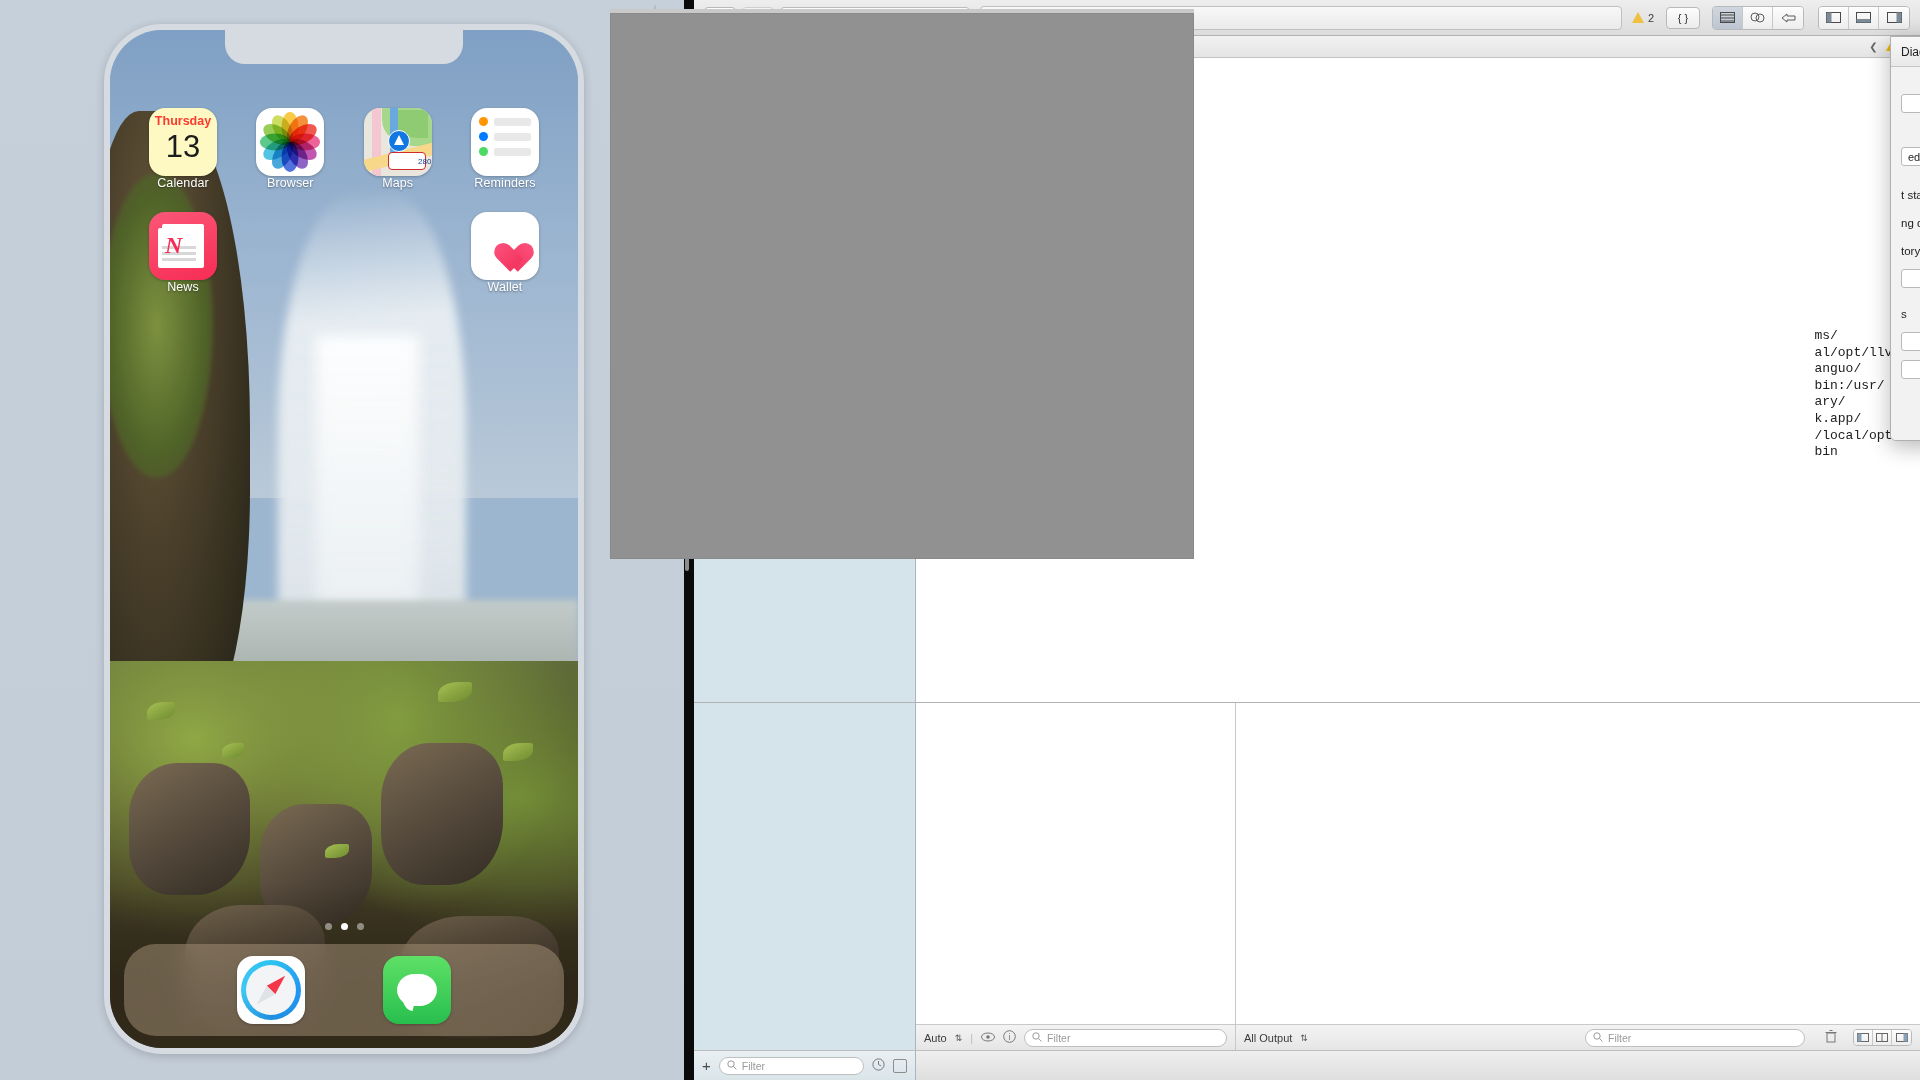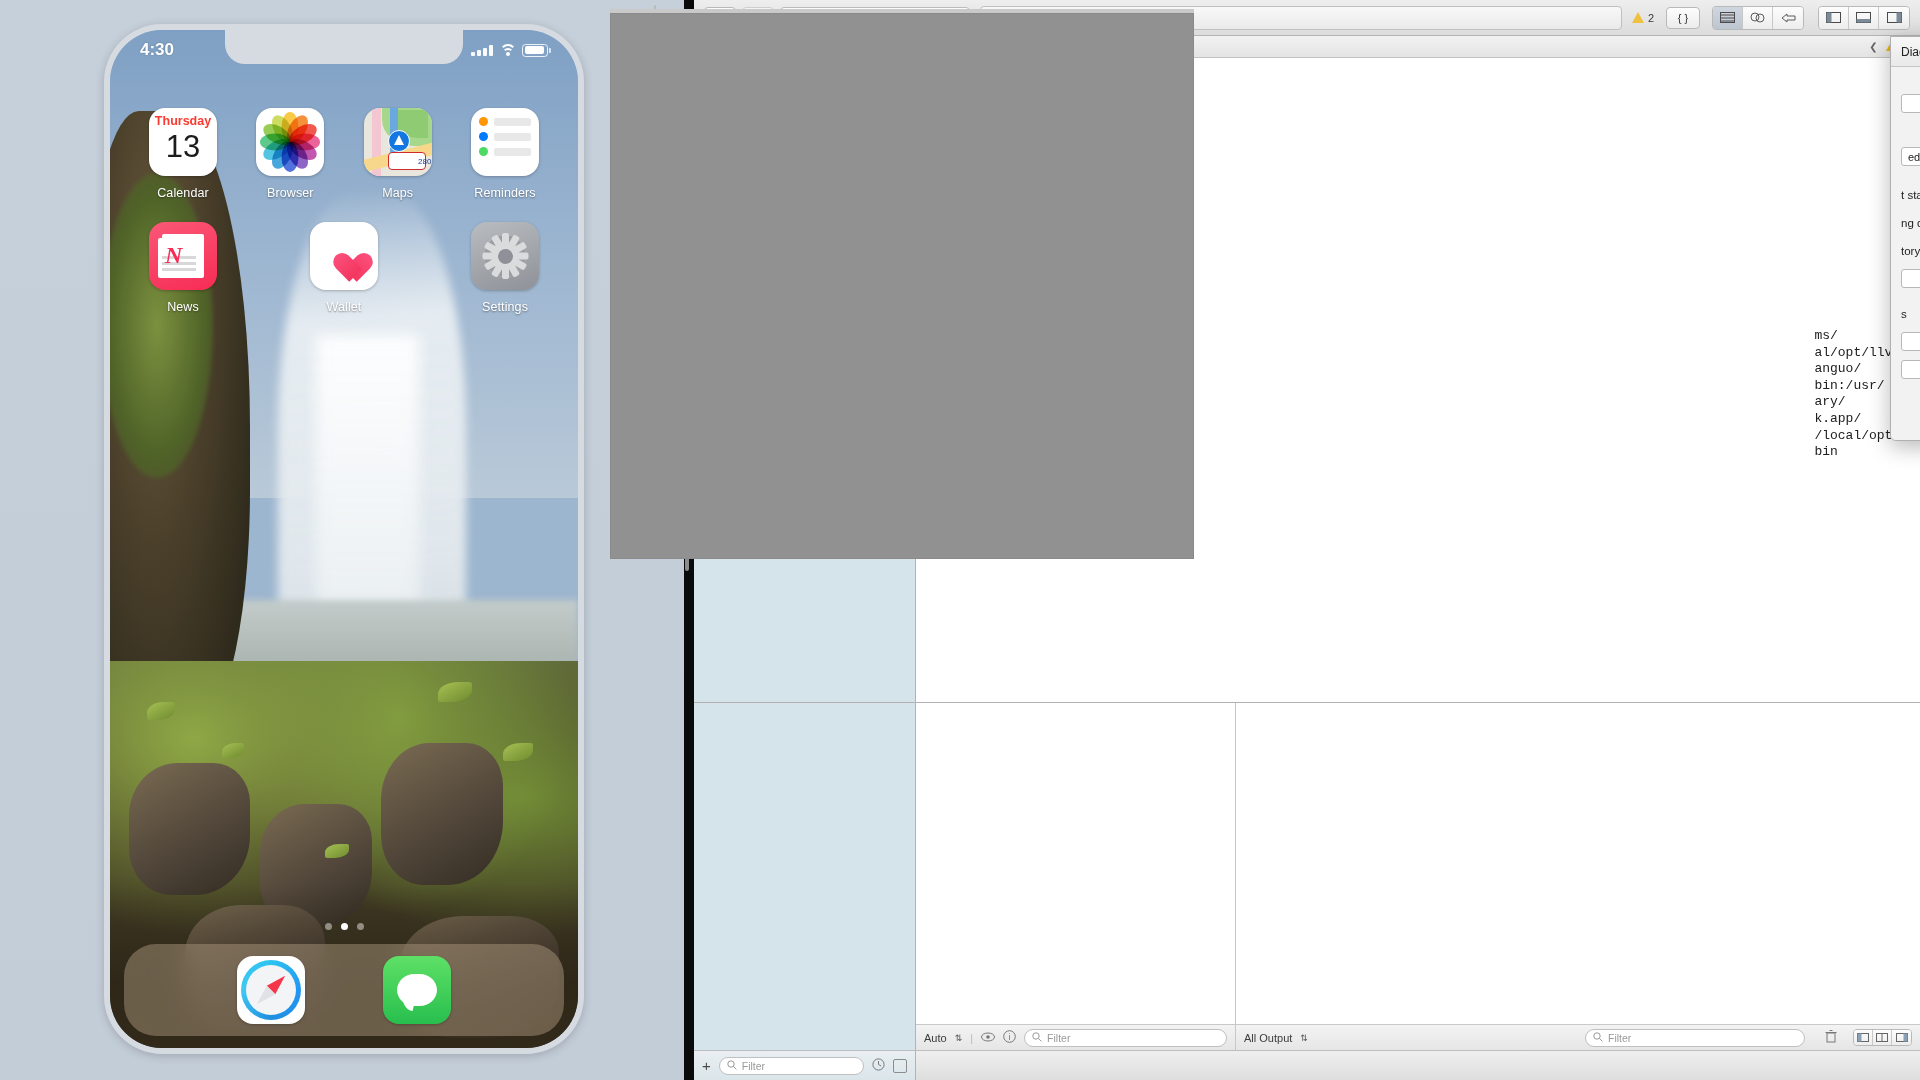--- a/index.html
+++ b/index.html
@@ -121,26 +121,26 @@
     padding:0 24px;
   }
   .app-row { display:flex; justify-content:space-between; margin-bottom:22px; }
   .app { width:98px; display:flex; flex-direction:column; align-items:center; }
   .app-icon {
     width:68px; height:68px; border-radius:16px; overflow:hidden;
     position:relative; box-shadow:0 1px 3px rgba(0,0,0,.25);
     background:#fff;
   }
   .app-label {
-    margin-top:10px; font-size:12.5px; color:#fff; letter-spacing:.1px;
+    margin-top:0; font-size:12.5px; color:#fff; letter-spacing:.1px;
     text-shadow:0 1px 2px rgba(0,0,0,.45); white-space:nowrap;
   }
 
   
-  .ic-cal { background:#ffffff; display:flex; flex-direction:column; align-items:center; justify-content:flex-start; }
+  .ic-cal { background:#fef9c3; display:flex; flex-direction:column; align-items:center; justify-content:flex-start; }
   .ic-cal .dow { color:#fb3b30; font-size:12.5px; font-weight:bold; margin-top:7px; line-height:1; }
   .ic-cal .day { color:#1c1c1c; font-size:31px; font-weight:300; line-height:1; margin-top:3px; }
 
   
   .ic-photos { background:#fff; }
   .petal { position:absolute; left:50%; top:50%; width:17px; height:30px;
     border-radius:50%; transform-origin:50% 100%; opacity:.88; mix-blend-mode:multiply; }
 
   
   .ic-maps { background:#e9e6dd; }
@@ -378,39 +378,20 @@
           <div class="wp-leaf" style="left:8%;top:66%;width:28px;height:18px;"></div>
           <div class="wp-leaf" style="left:24%;top:70%;width:22px;height:15px;"></div>
           <div class="wp-leaf" style="left:70%;top:64%;width:34px;height:20px;"></div>
           <div class="wp-leaf" style="left:84%;top:70%;width:30px;height:18px;"></div>
           <div class="wp-leaf" style="left:46%;top:80%;width:24px;height:14px;"></div>
           <div class="wp-dark-bot"></div>
         </div>
 
         <div id="notch"></div>
 
-        <div id="statusbar">
-          <div>4:30</div>
-          <div id="status-right">
-            <span class="sig">
-                <i></i>
-                <i></i>
-                <i></i>
-                <i></i>
-              </span>
-            <span class="wifi">
-                <span></span>
-                <span></span>
-                <span></span>
-              </span>
-            <span class="batt">
-                <i></i>
-              </span>
-          </div>
-        </div>
 
         <div id="app-grid">
 
           <div class="app-row">
 
             <div class="app">
               <div class="app-icon ic-cal">
                 <div class="dow">Thursday</div>
                 <div class="day">13</div>
               </div>
@@ -483,34 +464,20 @@
             </div>
 
             <div class="app">
               <div class="app-icon ic-health">
                 <div class="heart"></div>
               </div>
               <div class="app-label">Wallet</div>
             </div>
 
 
-            <div class="app">
-              <div class="app-icon ic-settings">
-                <div class="gear" id="gear-host">
-                    <span class="tooth" style="transform: rotate(150deg);"></span>
-                    <span class="tooth" style="transform: rotate(120deg);"></span>
-                    <span class="tooth" style="transform: rotate(90deg);"></span>
-                    <span class="tooth" style="transform: rotate(60deg);"></span>
-                    <span class="tooth" style="transform: rotate(30deg);"></span>
-                    <span class="tooth" style="transform: rotate(0deg);"></span>
-                    <div class="hub"></div>
-                  </div>
-              </div>
-              <div class="app-label">Settings</div>
-            </div>
 
           </div>
         </div>
 
         <div id="page-dots">
           <i></i>
           <i class="on"></i>
           <i></i>
         </div>
 

